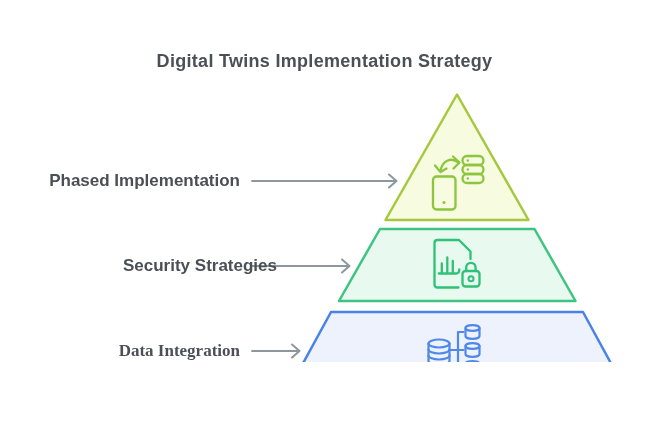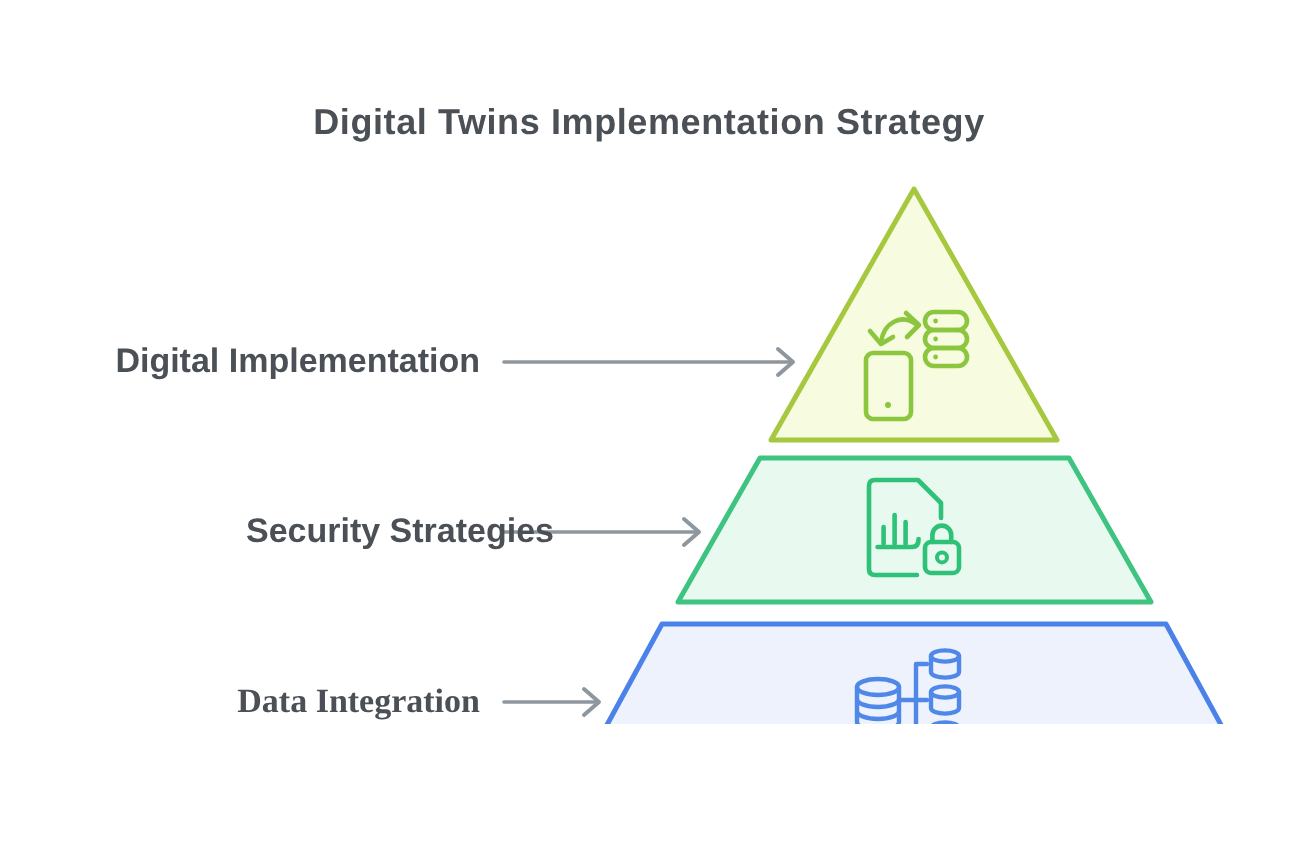--- a/index.html
+++ b/index.html
@@ -130,21 +130,21 @@
       <path d="M 450.5 350 H 458 M 458 332 V 368 M 458 332 H 463.5 M 458 350 H 463.5 M 458 368 H 463.5"></path>
       <ellipse cx="472.5" cy="328" rx="7" ry="2.8"></ellipse>
       <path d="M 465.5 328 V 336 A 7 2.8 0 0 0 479.5 336 V 328"></path>
       <ellipse cx="472.5" cy="346" rx="7" ry="2.8"></ellipse>
       <path d="M 465.5 346 V 354 A 7 2.8 0 0 0 479.5 354 V 346"></path>
       <ellipse cx="472.5" cy="364" rx="7" ry="2.8"></ellipse>
       <path d="M 465.5 364 V 372 A 7 2.8 0 0 0 479.5 372 V 364"></path>
     </g>
   </svg>
 
-  <div class="level-label label-1">Digital Implementation</div>
+  <div class="level-label label-1">Phased Implementation</div>
   <div class="level-label label-2">Security Strategies</div>
   <div class="level-label label-3">Data Integration</div>
 
   <div class="logo">
     <svg class="shield" viewBox="0 0 24 34" xmlns="http://www.w3.org/2000/svg">
       <path d="M 1 2.5 Q 1 1 2.5 1 H 21.5 Q 23 1 23 2.5 V 19 C 23 26.5 18.5 30.5 12 33 C 5.5 30.5 1 26.5 1 19 Z" fill="#1f6393"></path>
       <g fill="none" stroke-width="1" stroke-linecap="round" stroke="#7fc4e8">
         <path d="M 12 8 V 25"></path>
         <path d="M 12 13 L 6.5 10"></path>
         <path d="M 12 13 L 17.5 10"></path>

